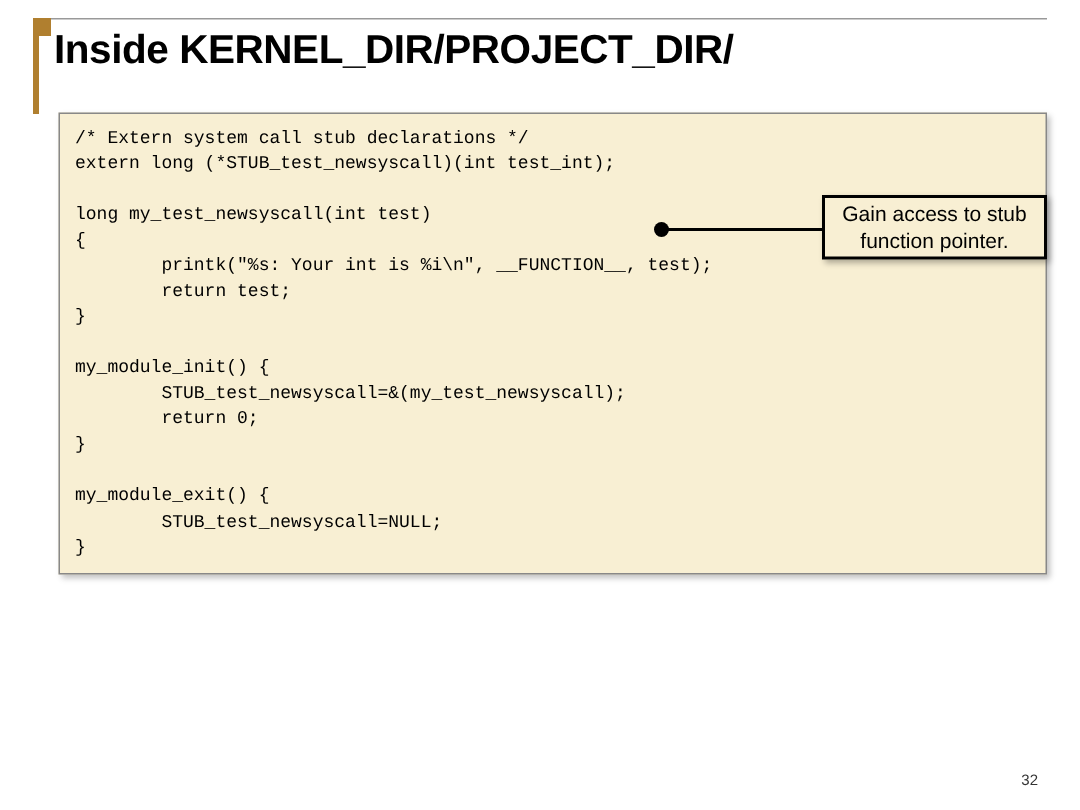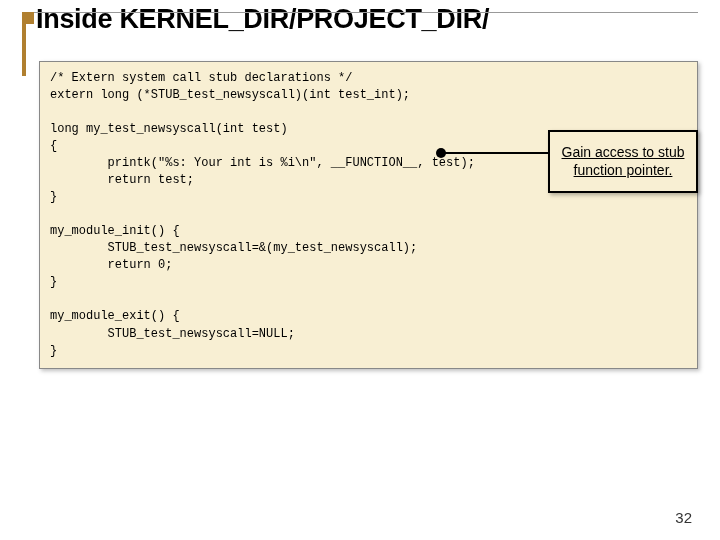--- a/index.html
+++ b/index.html
@@ -6,21 +6,21 @@
   body {
     width: 720px;
     height: 540px;
     background: #ffffff;
     font-family: Arial, Helvetica, sans-serif;
     position: relative;
     overflow: hidden;
   }
   .header {
     position: relative;
-    padding: 4px 0 12px 36px;
+    padding: 18px 0 12px 36px;
   }
   .header-accent-top {
     position: absolute;
     top: 12px;
     left: 22px;
     width: 12px;
     height: 12px;
     background: #b07f2f;
   }
   .header-accent-left {
@@ -60,25 +60,24 @@
     position: relative;
   }
   .callout {
     position: absolute;
     top: 130px;
     right: 22px;
     width: 150px;
     background: #f8efd3;
     border: 2px solid #000;
     box-shadow: 2px 2px 4px rgba(0,0,0,0.3);
-    padding: 12px 4px;
+    padding: 2px 4px;
     font-size: 14px;
     text-align: center;
     line-height: 1.25;
-    text-decoration: underline;
   }
   .callout-line {
     position: absolute;
     top: 152px;
     right: 172px;
     width: 110px;
     height: 2px;
     background: #000;
   }
   .callout-line::before {
@@ -88,21 +87,21 @@
     top: -4px;
     width: 10px;
     height: 10px;
     background: #000;
     border-radius: 50%;
   }
   .page-num {
     position: absolute;
     bottom: 14px;
     right: 28px;
-    font-size: 15px;
+    font-size: 10px;
     color: #333;
   }
 </style>
 </head>
 <body>
 
 <div class="header">
   <div class="header-accent-top"></div>
   <div class="header-accent-left"></div>
   <div class="header-line"></div>

